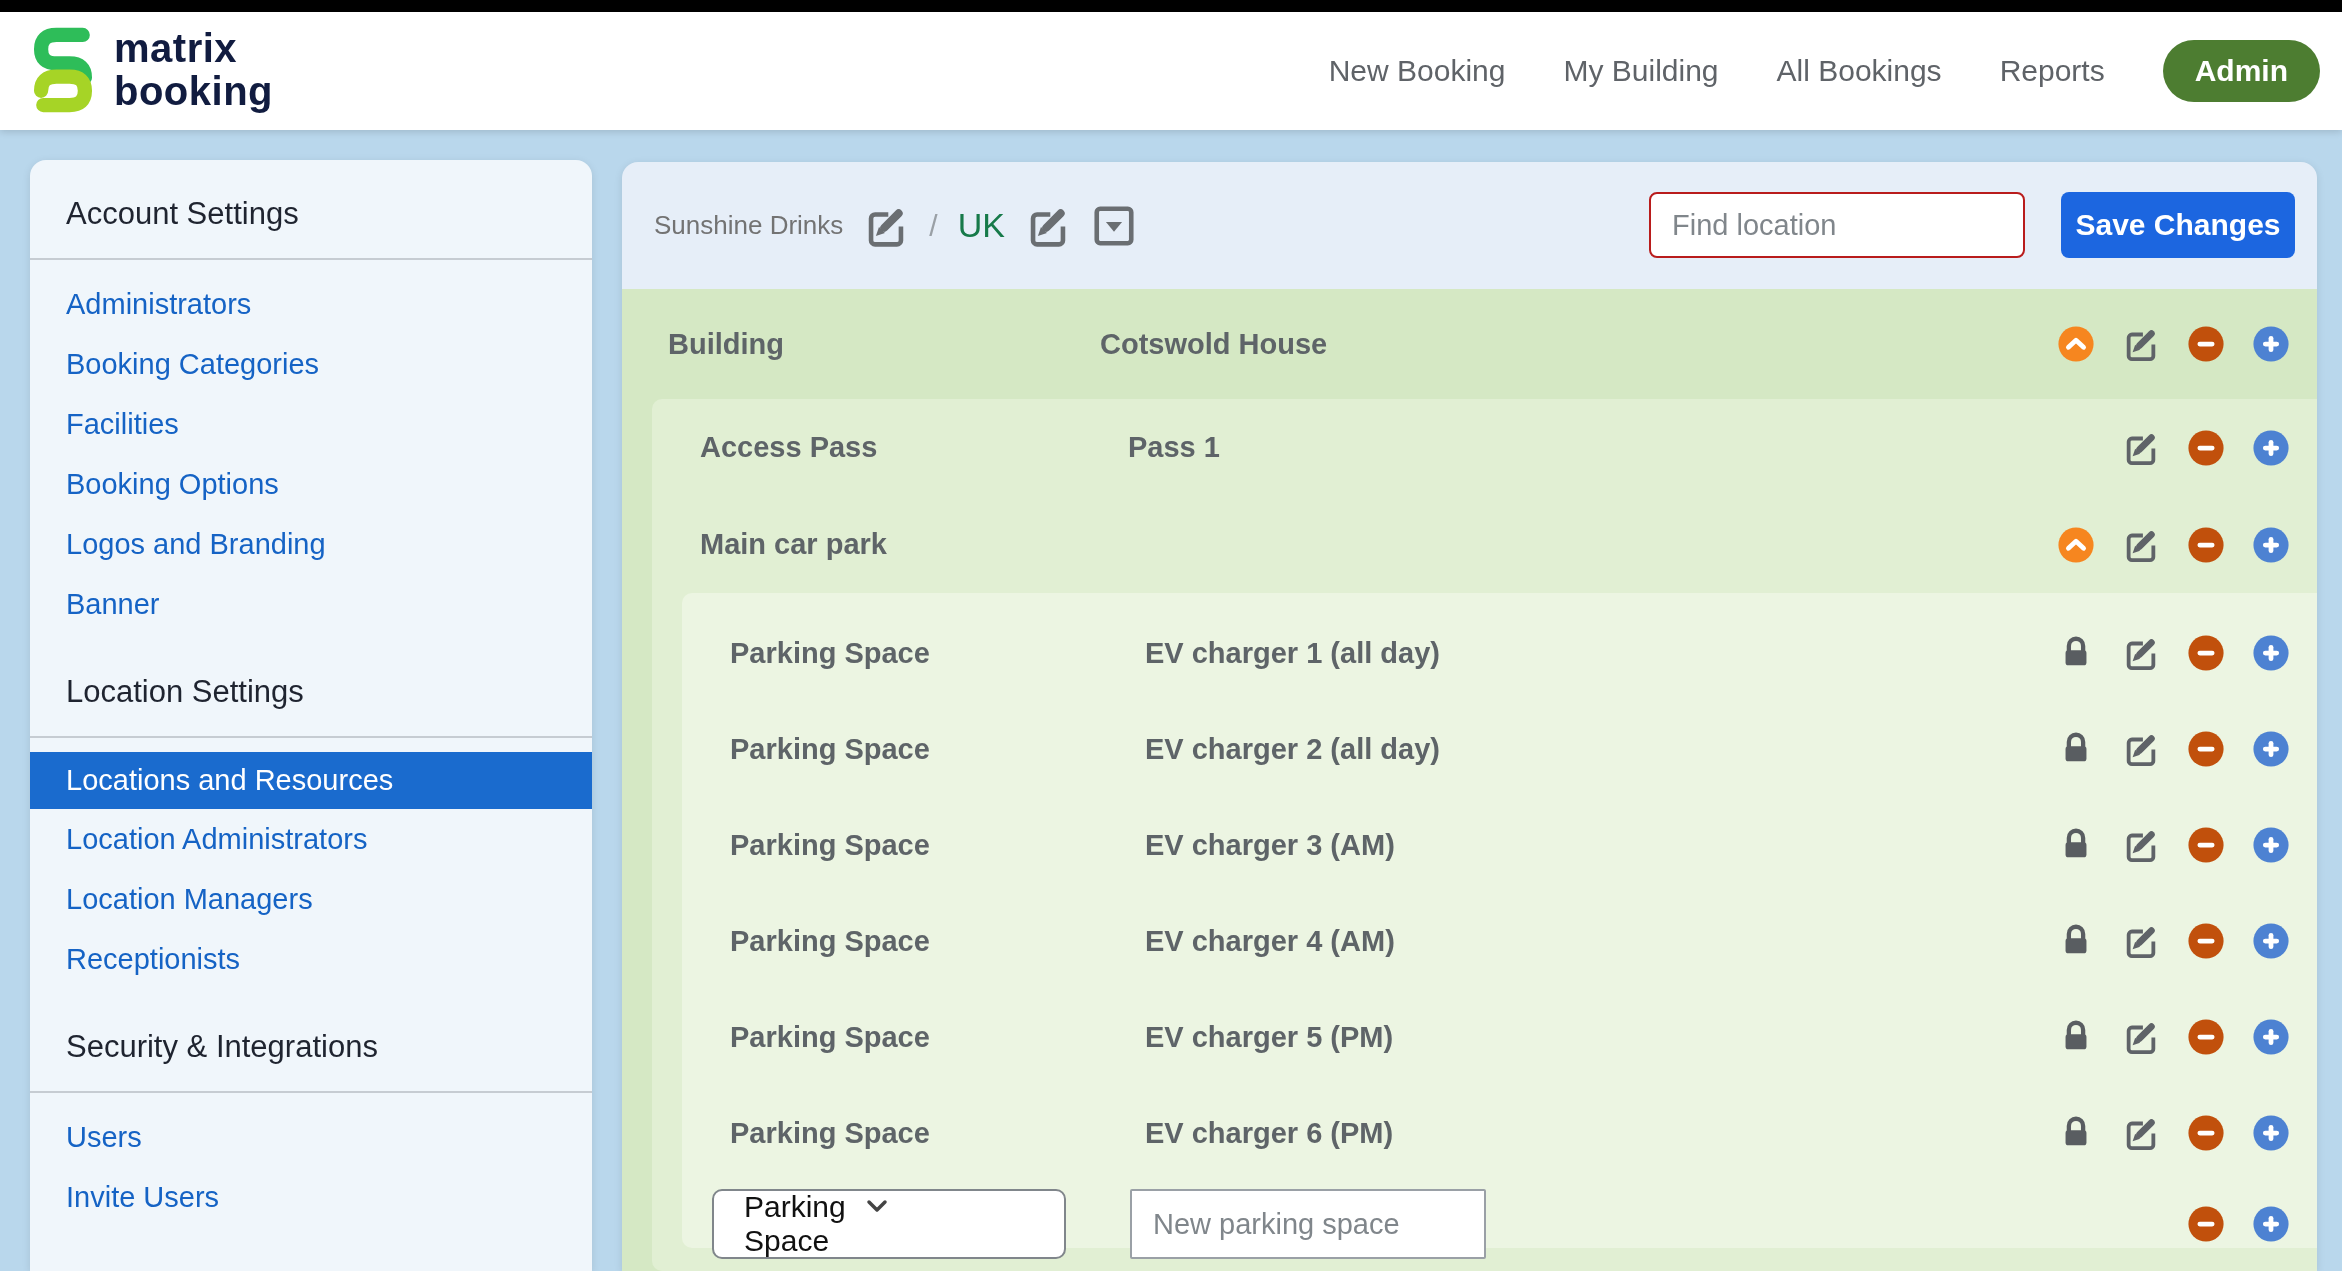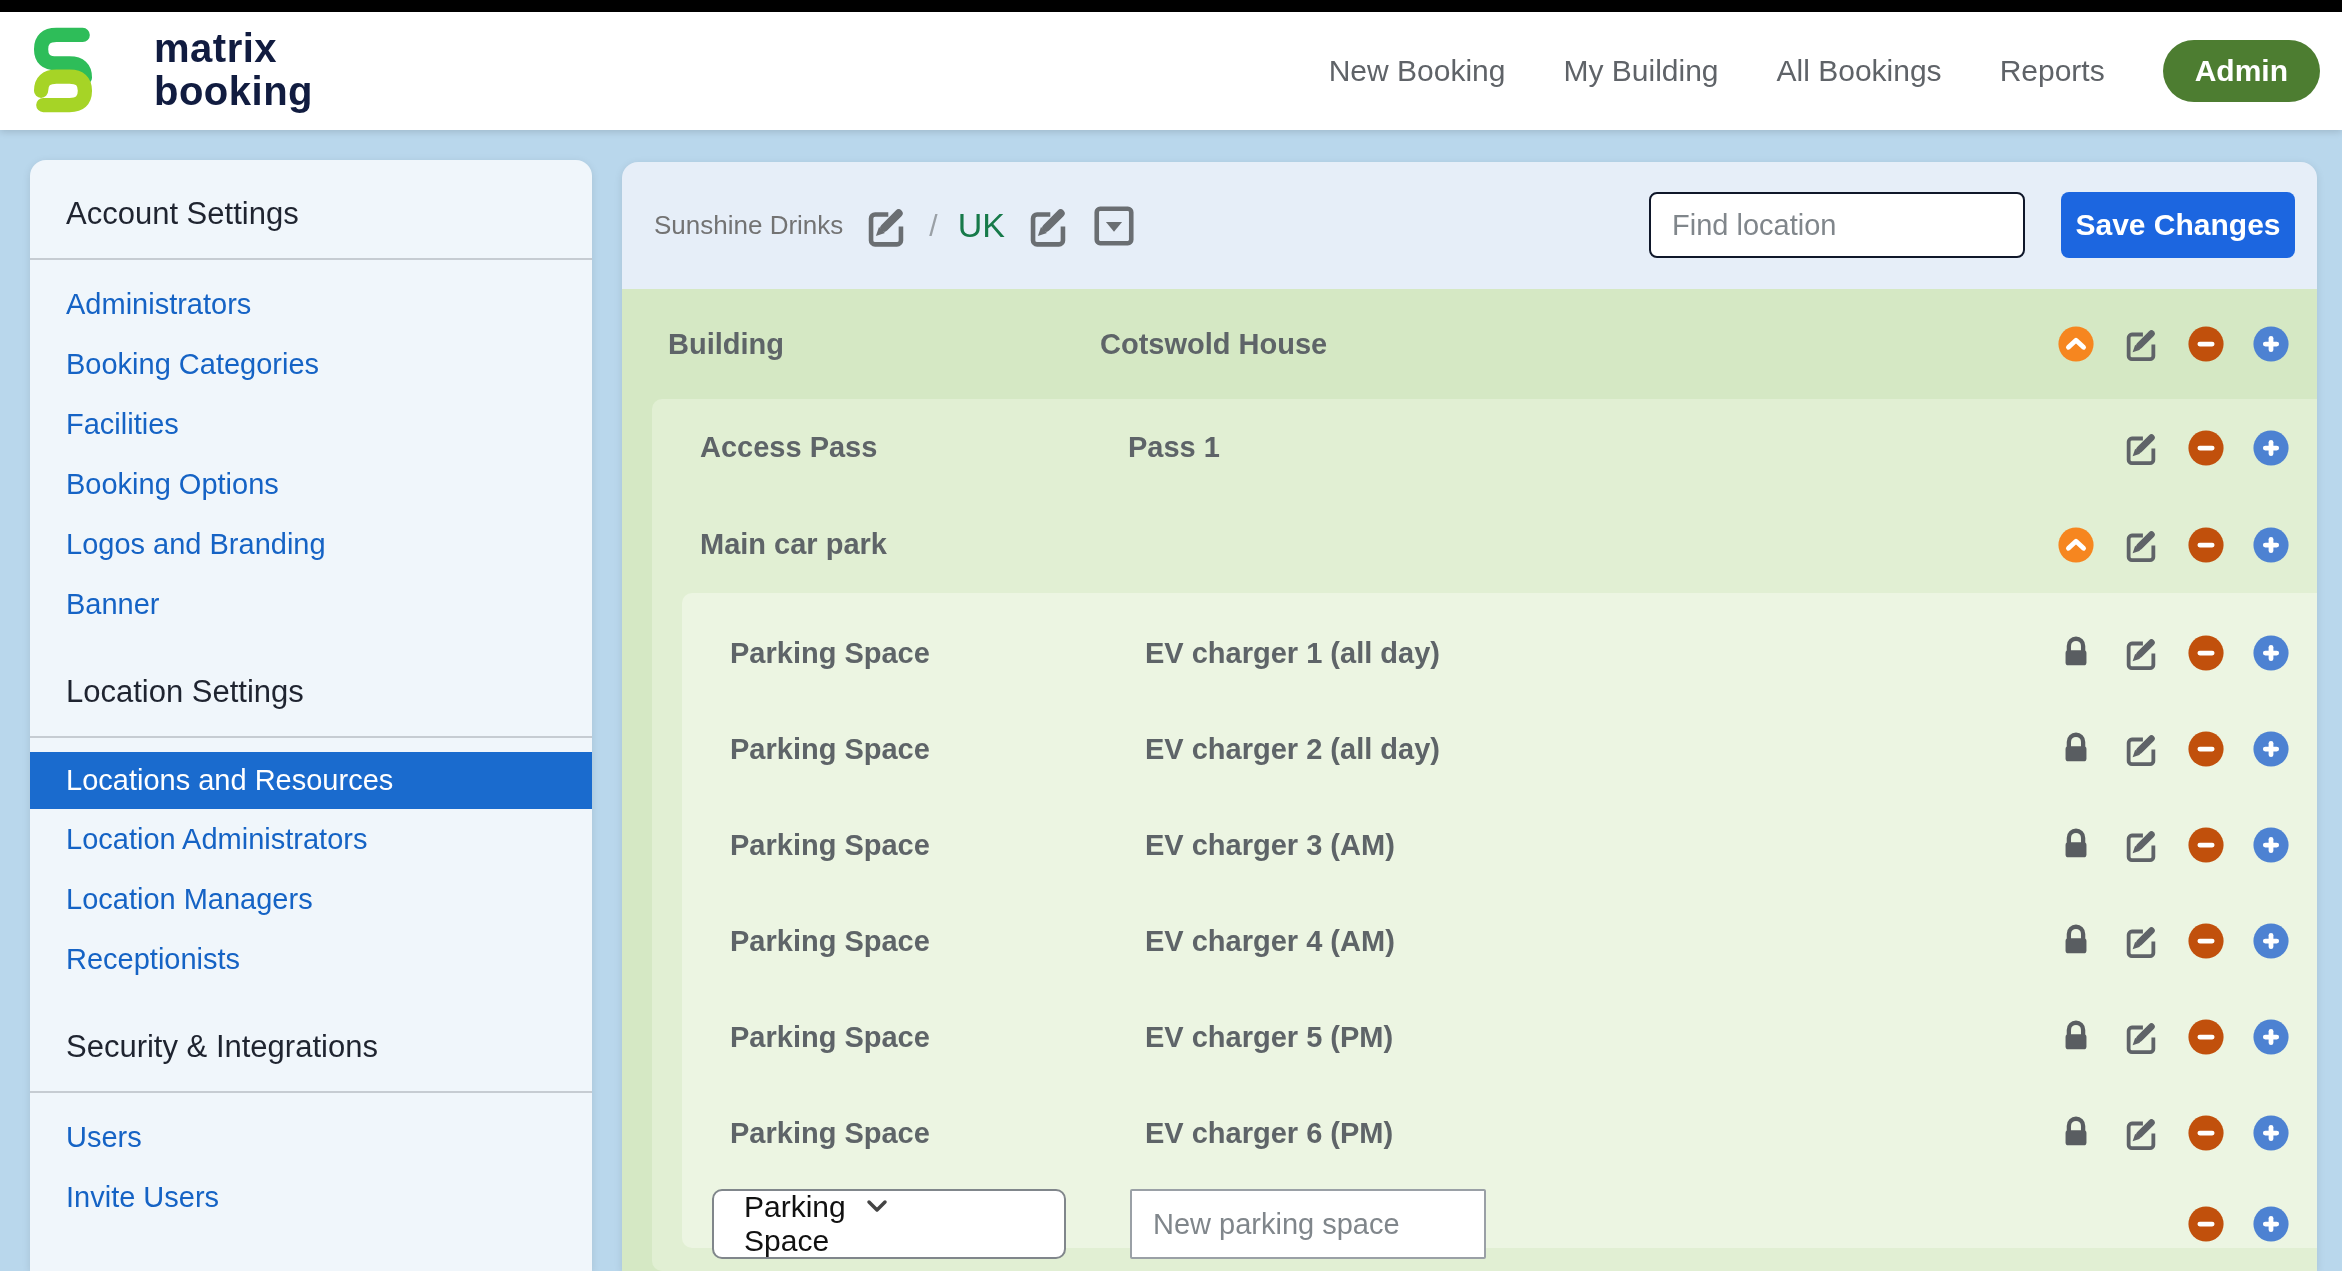--- a/index.html
+++ b/index.html
@@ -6,21 +6,21 @@
   .screen{position:relative;width:2342px;height:1271px;overflow:hidden;
           background:var(--page-bg,#b9d7ec);font-family:"Liberation Sans",sans-serif;
           -webkit-font-smoothing:antialiased;}
   
   .topbar{position:absolute;top:0;left:0;width:2342px;height:12px;background:#000;}
   
   .appheader{position:absolute;top:12px;left:0;width:2342px;height:118px;background:#fff;
              box-shadow:0 2px 7px rgba(0,0,0,.14);z-index:5;}
   .logo{position:absolute;left:30px;top:12px;display:flex;align-items:center;gap:18px;cursor:pointer;}
   .logo-mark{width:66px;height:92px;}
-  .logo-text{display:flex;flex-direction:column;justify-content:center;margin-left:40px;}
+  .logo-text{display:flex;flex-direction:column;justify-content:center;}
   .logo-text span{font-size:40px;line-height:43px;font-weight:700;color:var(--navy,#111c40);letter-spacing:.5px;}
   .primary-nav{position:absolute;right:22px;top:0;height:118px;display:flex;align-items:center;gap:58px;}
   .primary-nav a{font-size:30px;color:#5f6368;text-decoration:none;cursor:pointer;}
   .admin-pill{background:var(--admin-green,#4d7d31);color:#fff;border:none;cursor:pointer;
               height:62px;padding:0 32px;border-radius:34px;font-size:30px;font-weight:700;
               font-family:inherit;}
   
   .sidebar{position:absolute;left:30px;top:160px;width:562px;height:1111px;
            background:var(--sidebar-bg,#f0f6fb);border-radius:16px 16px 0 0;
            box-shadow:0 2px 8px rgba(0,0,0,.10);}
@@ -36,21 +36,21 @@
            background:var(--panel-header-bg,#e6eef8);border-radius:16px 16px 0 0;
            box-shadow:0 2px 8px rgba(0,0,0,.10);overflow:hidden;}
   .content-header{position:relative;height:127px;}
   .breadcrumb{position:absolute;left:32px;top:0;height:127px;display:flex;align-items:center;gap:20px;}
   .bc-account{font-size:26px;color:#737373;text-decoration:none;cursor:pointer;}
   .bc-sep{font-size:30px;color:#9aa0a6;}
   .bc-loc{font-size:34px;color:var(--breadcrumb-green,#177a4a);font-weight:500;text-decoration:none;cursor:pointer;}
   .bc-icon{width:46px;height:46px;color:#6a6e72;background:none;border:none;padding:0;cursor:pointer;}
   .bc-icon svg{width:46px;height:46px;display:block;}
   .header-actions{position:absolute;right:22px;top:30px;display:flex;gap:36px;align-items:center;}
-  .find-input{width:330px;height:62px;border:2px solid #0f172a;border-radius:8px;background:#fff;
+  .find-input{width:330px;height:62px;border:2px solid #b91c1c;border-radius:8px;background:#fff;
               font-size:29px;color:#202124;padding:0 21px;font-family:inherit;outline:none;}
   .find-input::placeholder{color:#80868b;}
   .save-btn{width:234px;height:66px;background:var(--accent-blue,#1c66e0);color:#fff;border:none;
             border-radius:8px;font-size:30px;font-weight:700;cursor:pointer;font-family:inherit;}
   
   .tree{position:absolute;top:127px;left:0;width:100%;height:982px;background:var(--green-l0,#d5e8c4);}
   .row{display:flex;align-items:center;}
   .row-l0{height:110px;padding-left:46px;}
   .row-l1{height:97px;padding-left:48px;}
   .row-l2{height:96px;padding-left:48px;}

